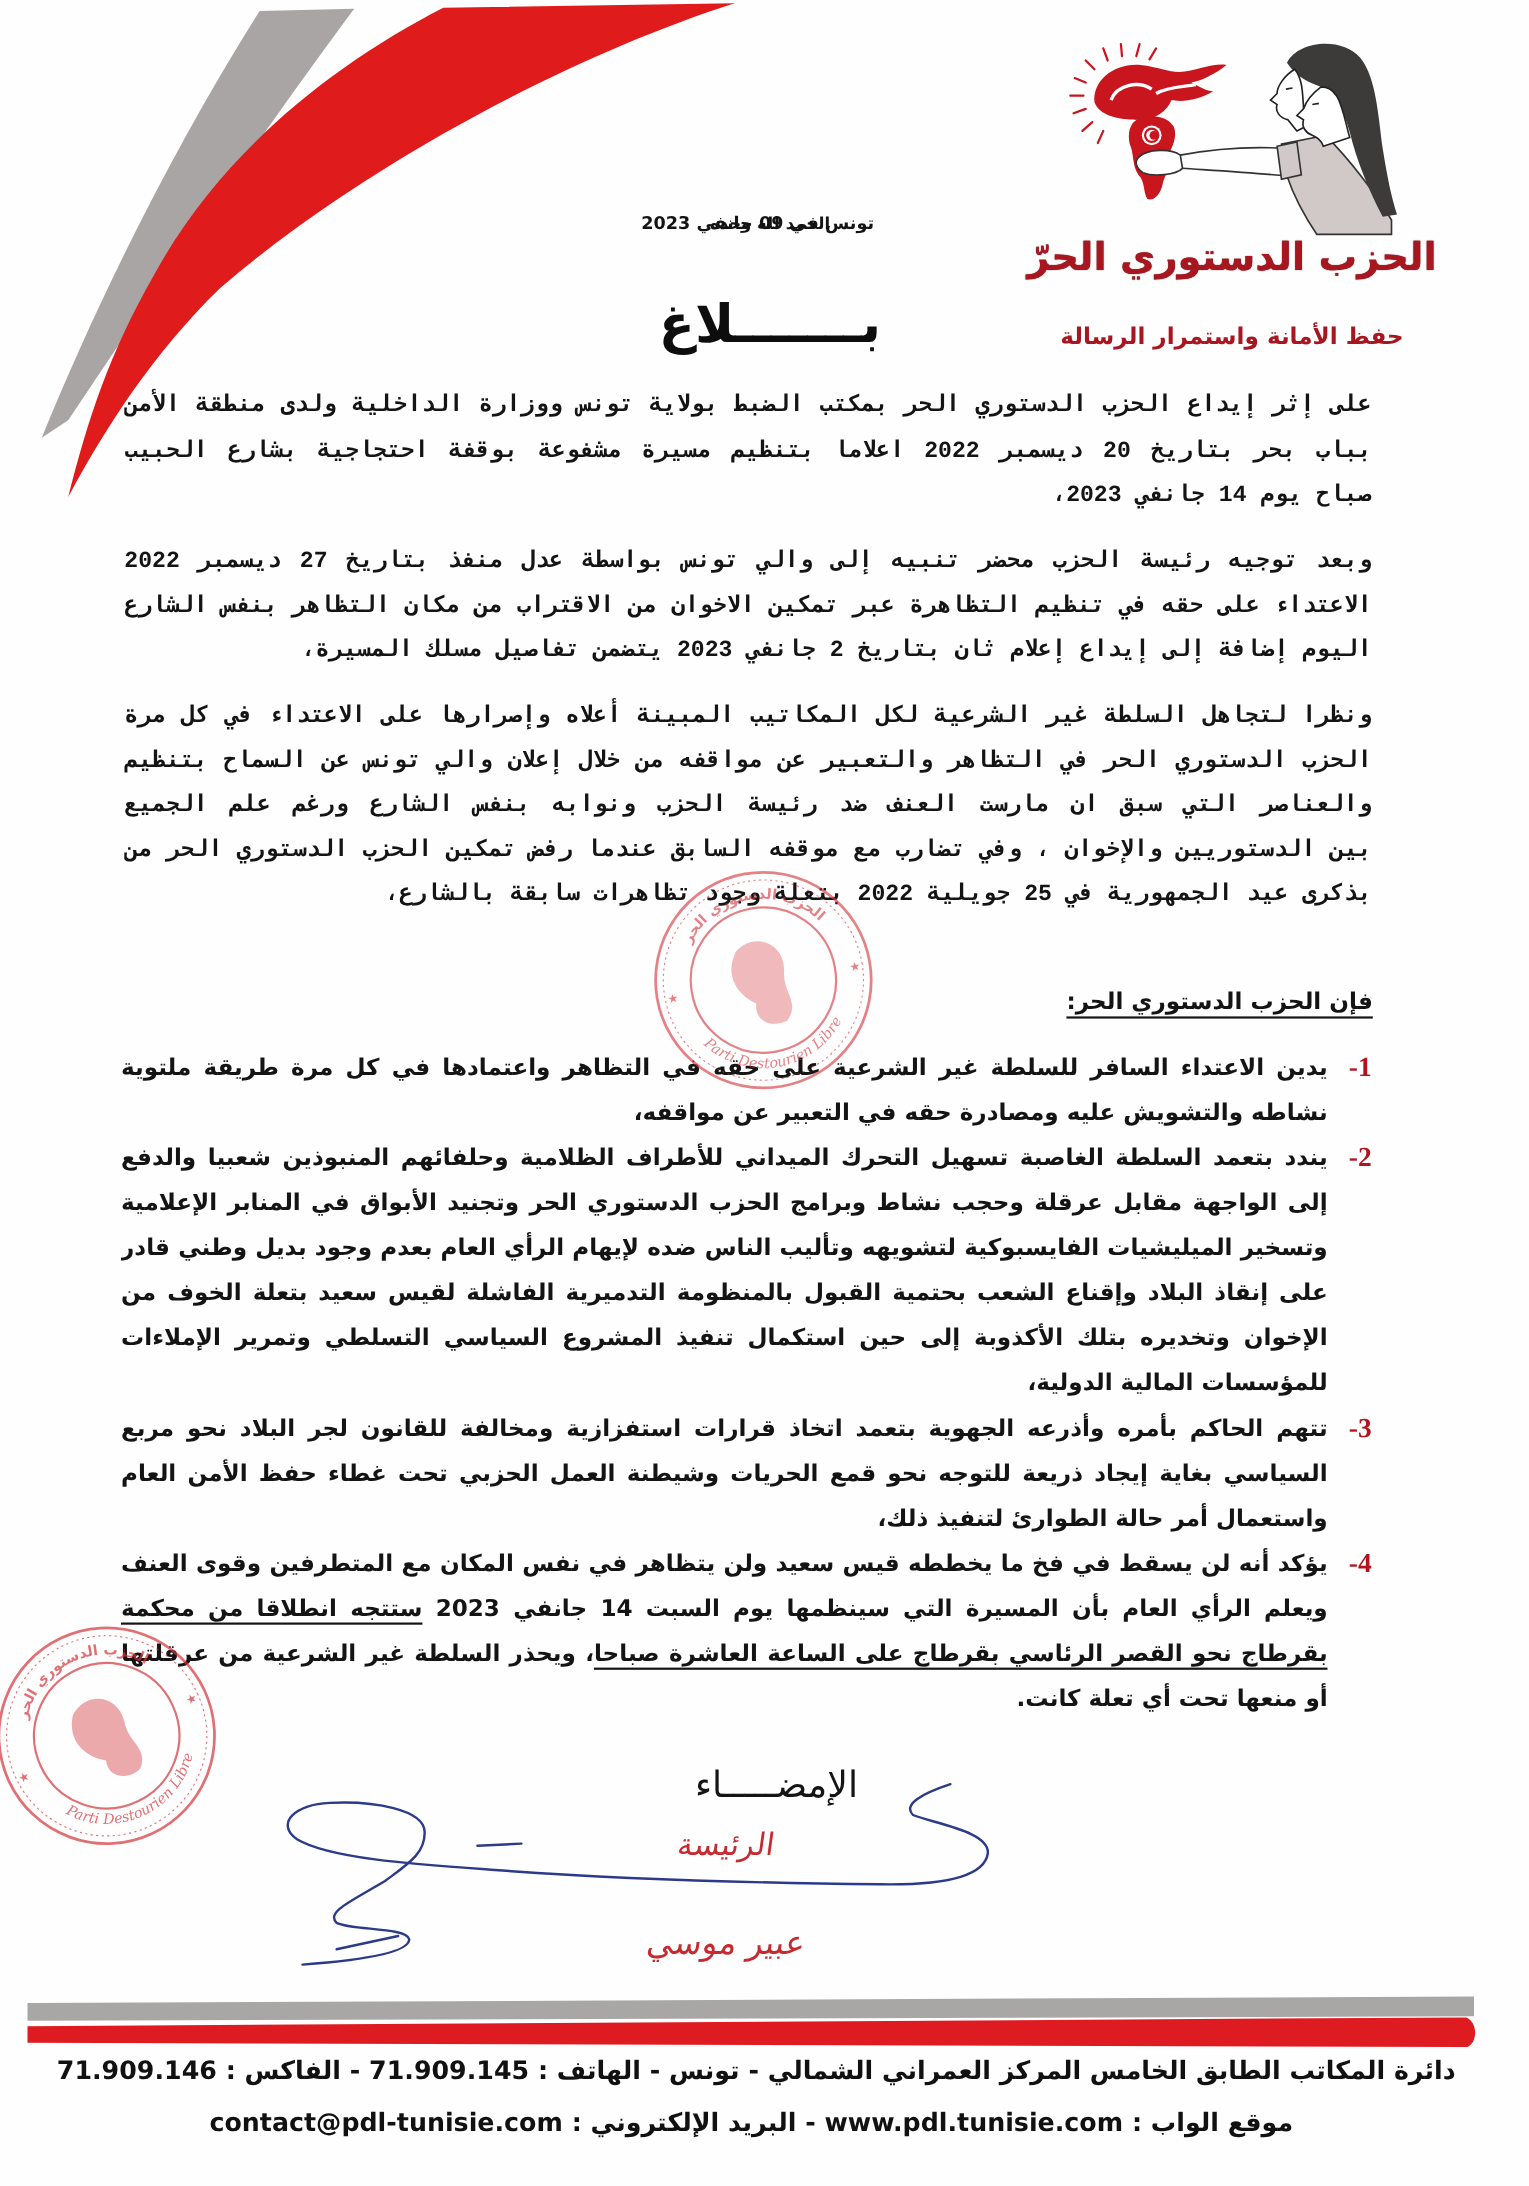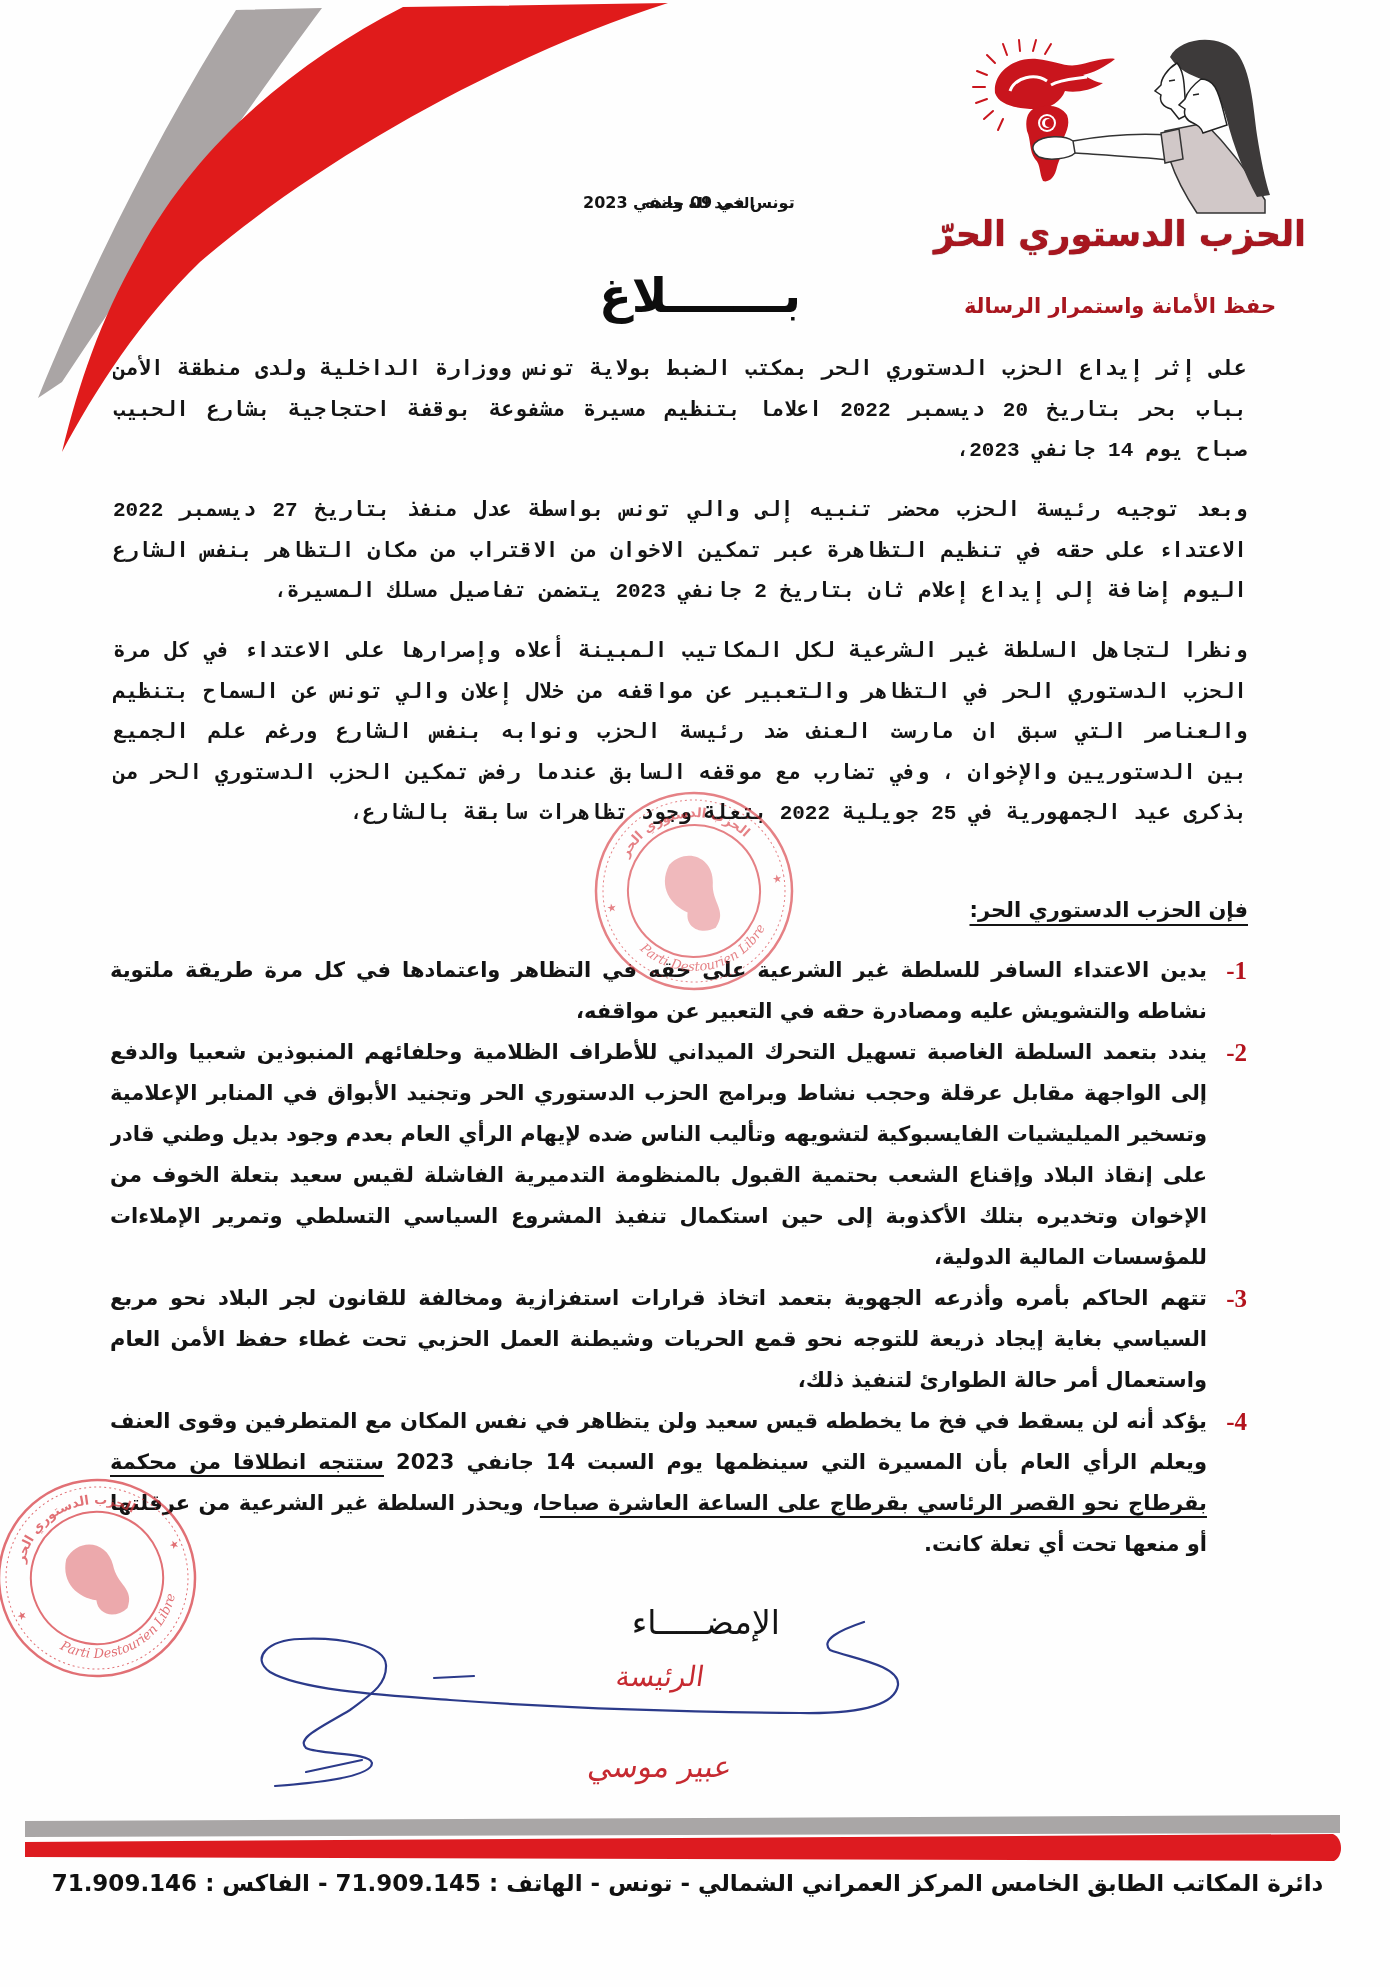--- a/index.html
+++ b/index.html
@@ -195,14 +195,15 @@
     </g>
 
     <g fill="none" stroke="#2b3a8a" stroke-width="2.2" stroke-linecap="round">
       <path d="M 864 1622 C 840 1630, 820 1640, 830 1650 C 850 1658, 900 1665, 898 1685 C 895 1705, 860 1714, 800 1713 C 700 1712, 560 1708, 450 1700 C 380 1695, 300 1690, 270 1672 C 250 1658, 268 1640, 300 1639 C 340 1637, 385 1645, 386 1665 C 387 1685, 370 1695, 350 1710 C 320 1728, 296 1738, 306 1748 C 320 1755, 370 1752, 372 1763 C 372 1775, 330 1782, 275 1786"></path>
       <path d="M 434 1678 L 474 1676"></path>
       <path d="M 306 1772 L 362 1760"></path>
     </g>
   </svg>
 
   <div class="abs foot1">دائرة المكاتب الطابق الخامس المركز العمراني الشمالي - تونس - الهاتف : 71.909.145 - الفاكس : 71.909.146</div>
+  <div class="abs foot2">موقع الواب : www.pdl.tunisie.com - البريد الإلكتروني : contact@pdl-tunisie.com</div>
 
 </div>
 
 </body></html>

